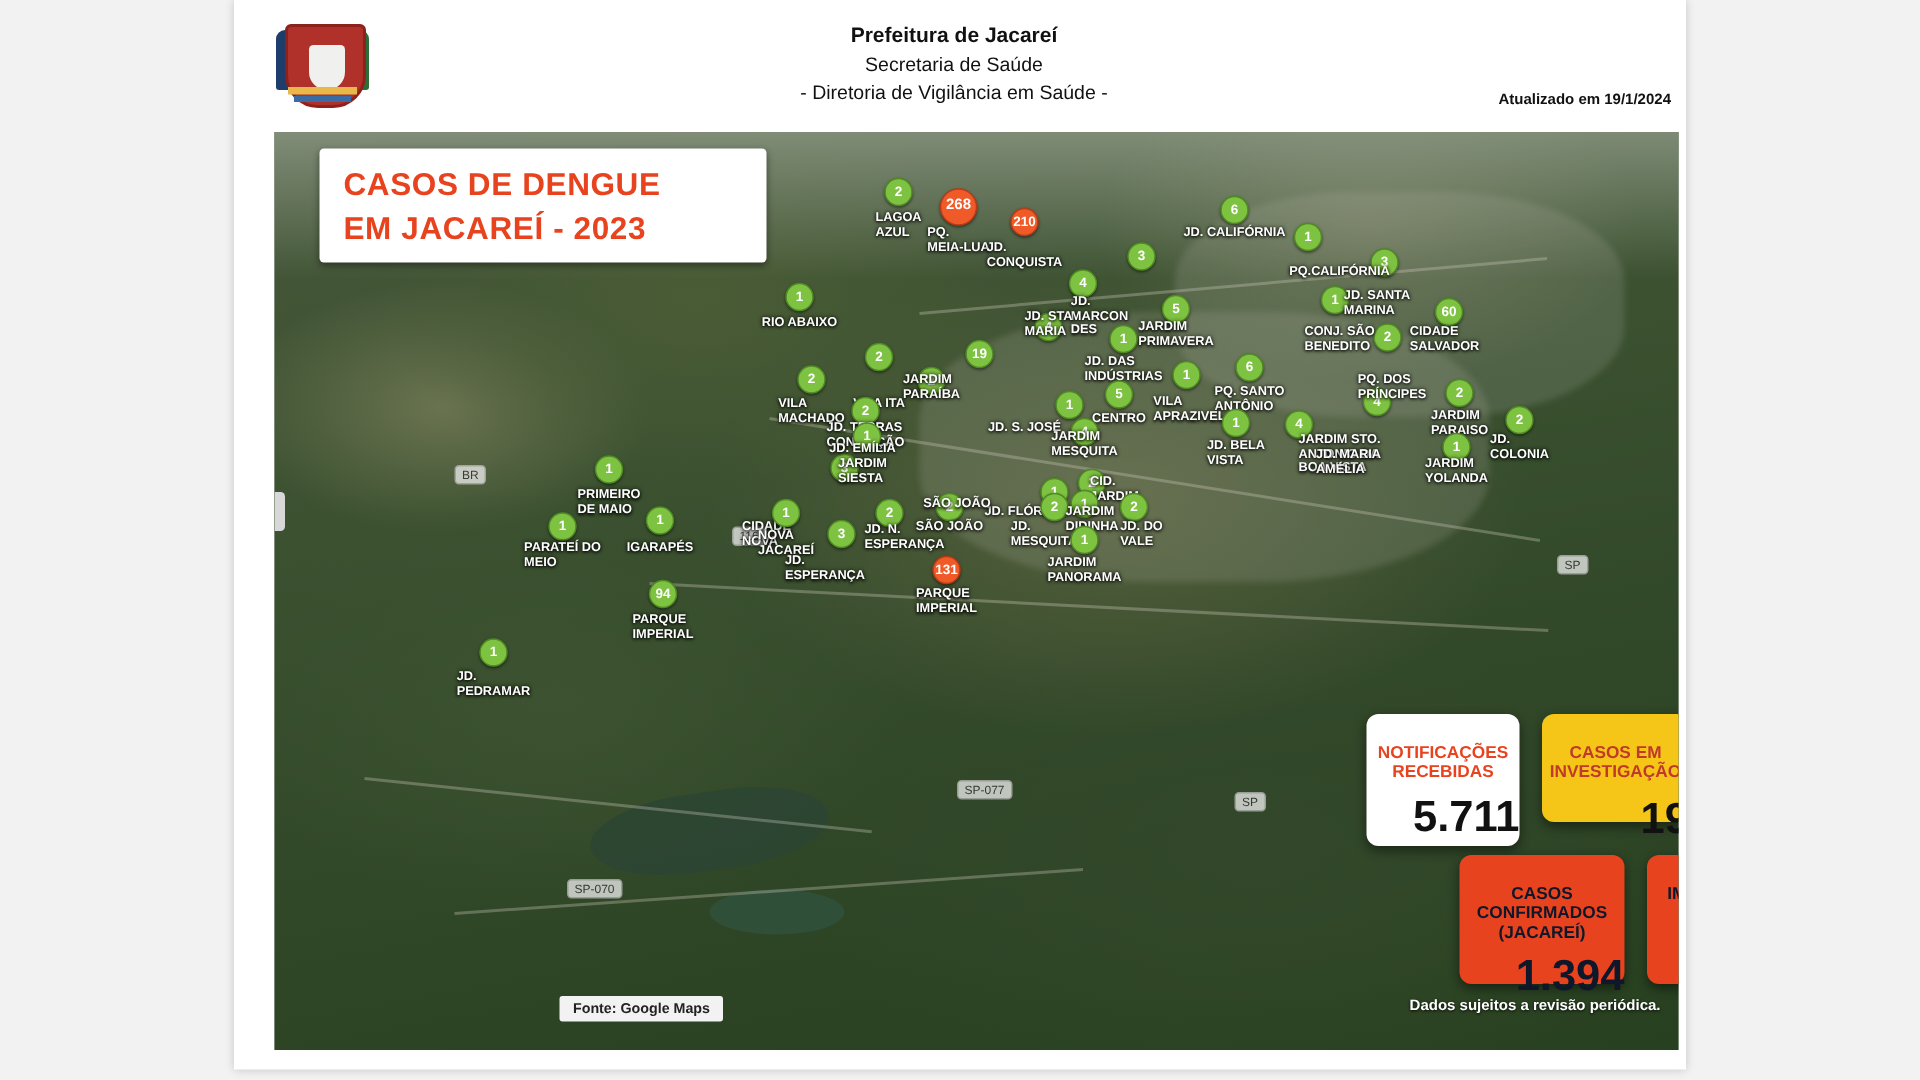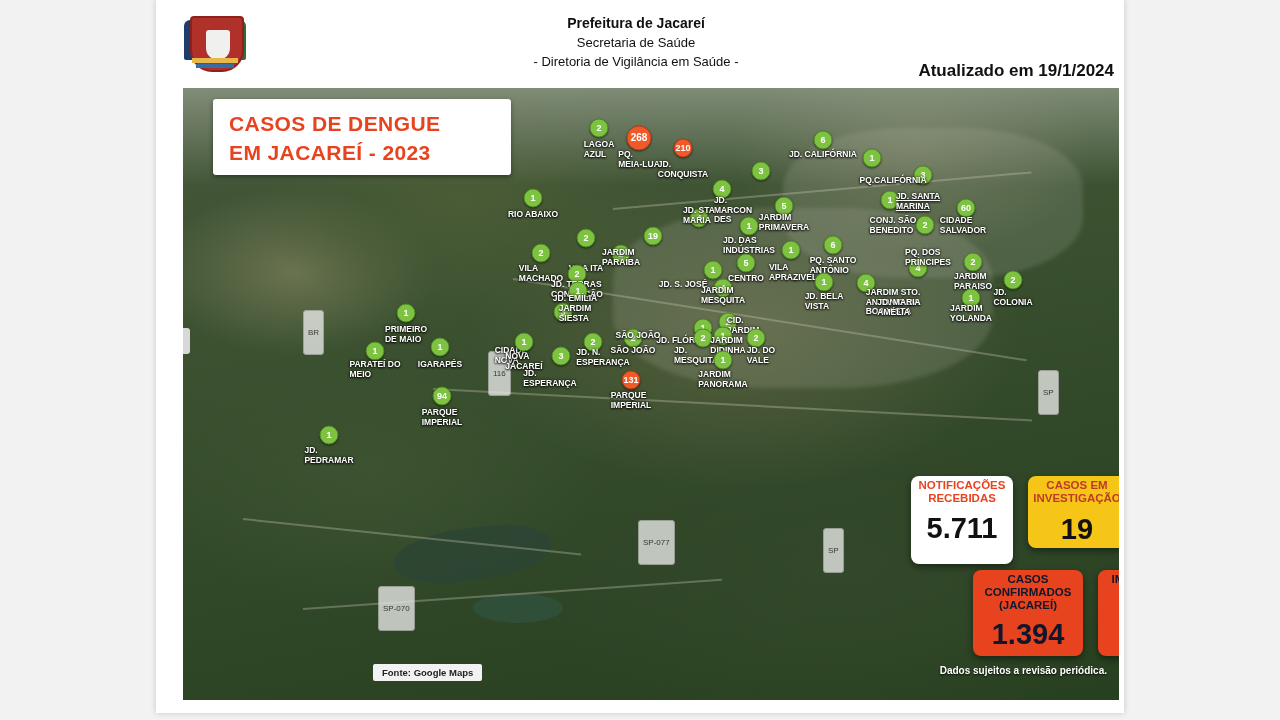--- a/index.html
+++ b/index.html
@@ -77,21 +77,21 @@
     width: 400px;
     text-align: center;
     color: #111;
   }
   #title-block .l1 { font-size: 14px; font-weight: bold; line-height: 19px; }
   #title-block .l2 { font-size: 13px; line-height: 19px; }
   #title-block .l3 { font-size: 13px; line-height: 19px; }
   #updated {
     position: absolute;
     right: 10px; top: 61px;
-    font-size: 17px;
+    font-size: 10px;
     font-weight: bold;
     color: #111;
   }
   
   #map {
     position: absolute;
     left: 27px; top: 88px;
     width: 936px; height: 612px;
     overflow: hidden;
     background: #2e4427;
@@ -136,21 +136,21 @@
     border-radius: 40%;
     filter: blur(2px);
   }
   .shield-badge {
     position: absolute;
     background: #f0f0f0;
     border: 1px solid #bbb;
     border-radius: 3px;
     color: #333;
     font-size: 8px;
-    padding: 17px 4px;
+    padding: 1px 4px;
     opacity: .75;
   }
   
   #legend {
     position: absolute;
     left: 30px; top: 11px;
     width: 298px; height: 76px;
     background: #ffffff;
     border-radius: 3px;
     box-shadow: 0 2px 5px rgba(0,0,0,.4);
@@ -198,26 +198,27 @@
     position: absolute;
     border-radius: 8px;
     box-shadow: 0 3px 7px rgba(0,0,0,.45);
     text-align: center;
     color: #0f172a;
   }
   .card .cap {
     font-size: 11.5px;
     font-weight: bold;
     line-height: 13px;
-    padding-top: 3px;
+    padding-top: 20px;
     white-space: pre-line;
   }
   .card .num {
     font-weight: bold;
     line-height: 1;
+    text-align: right;
   }
   #card-notif { left: 728px; top: 388px; width: 102px; height: 88px; background: #ffffff; color: #111; }
   #card-notif .cap { color: #e8431f; }
   #card-notif .num { font-size: 29px; color: #111; margin-top: 9px; }
   #card-invest { left: 845px; top: 388px; width: 98px; height: 72px; background: #f5c518; color: #7a2b00; }
   #card-invest .cap { color: #c0392b; }
   #card-invest .num { font-size: 29px; color: #111; margin-top: 10px; }
   #card-conf { left: 790px; top: 482px; width: 110px; height: 86px; background: #e8431f; }
   #card-conf .num { font-size: 29px; margin-top: 8px; }
   #card-import { left: 915px; top: 482px; width: 104px; height: 86px; background: #e8431f; }
@@ -317,21 +318,21 @@
           <div class="pin-label" style="left: 710px; top: 88px;">PQ.CALIFÓRNIA</div>
           <div class="pin" style="left: 578px; top: 83px;">3</div>
           <div class="pin" style="left: 539px; top: 101px;">4</div>
           <div class="pin-label" style="left: 550px; top: 108px;">JD.
 MARCON
 DES</div>
           <div class="pin" style="left: 516px; top: 130px;">4</div>
           <div class="pin-label" style="left: 516px; top: 118px;">JD. STA
 MARIA</div>
           <div class="pin" style="left: 707px; top: 112px;">1</div>
-          <div class="pin-label" style="left: 735px; top: 104px; text-decoration: underline;">JD. SANTA
+          <div class="pin-label" style="left: 735px; top: 104px;">JD. SANTA
 MARINA</div>
           <div class="pin" style="left: 783px; top: 120px;">60</div>
           <div class="pin" style="left: 601px; top: 118px;">5</div>
           <div class="pin-label" style="left: 601px; top: 125px;">JARDIM
 PRIMAVERA</div>
           <div class="pin" style="left: 742px; top: 137px;">2</div>
           <div class="pin-label" style="left: 710px; top: 128px;">CONJ. SÃO
 BENEDITO</div>
           <div class="pin-label" style="left: 780px; top: 128px;">CIDADE
 SALVADOR</div>

